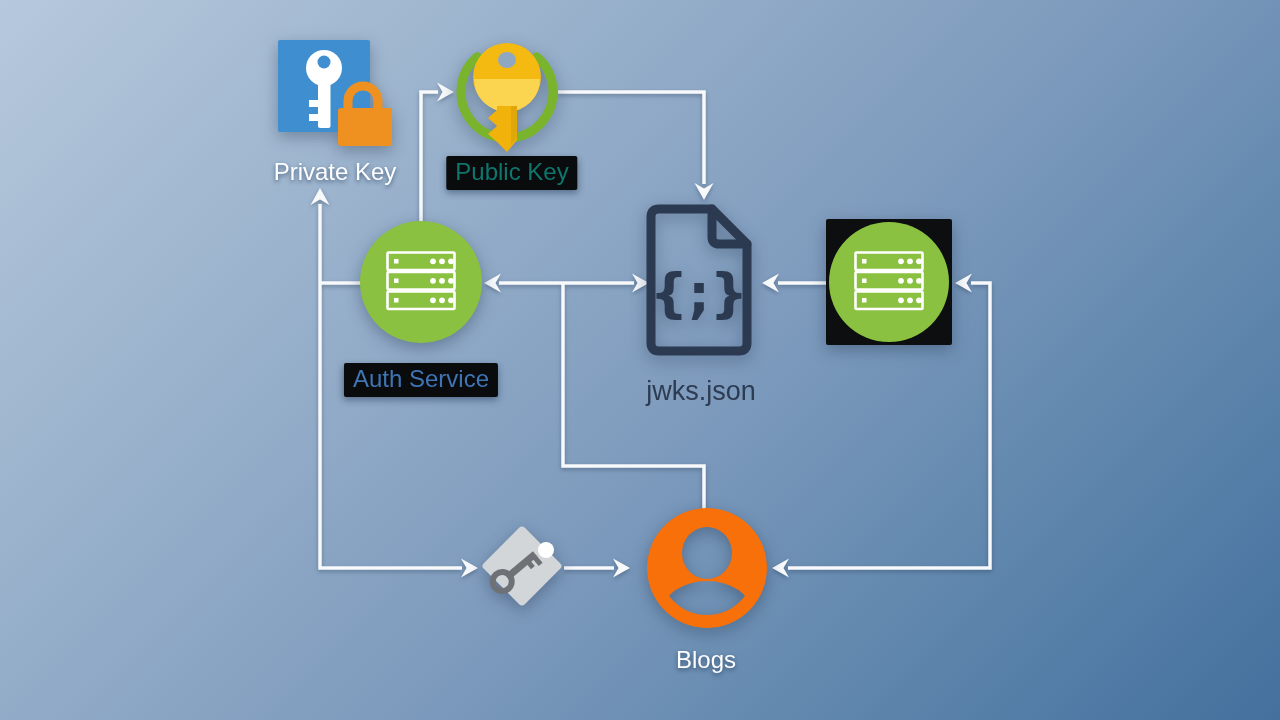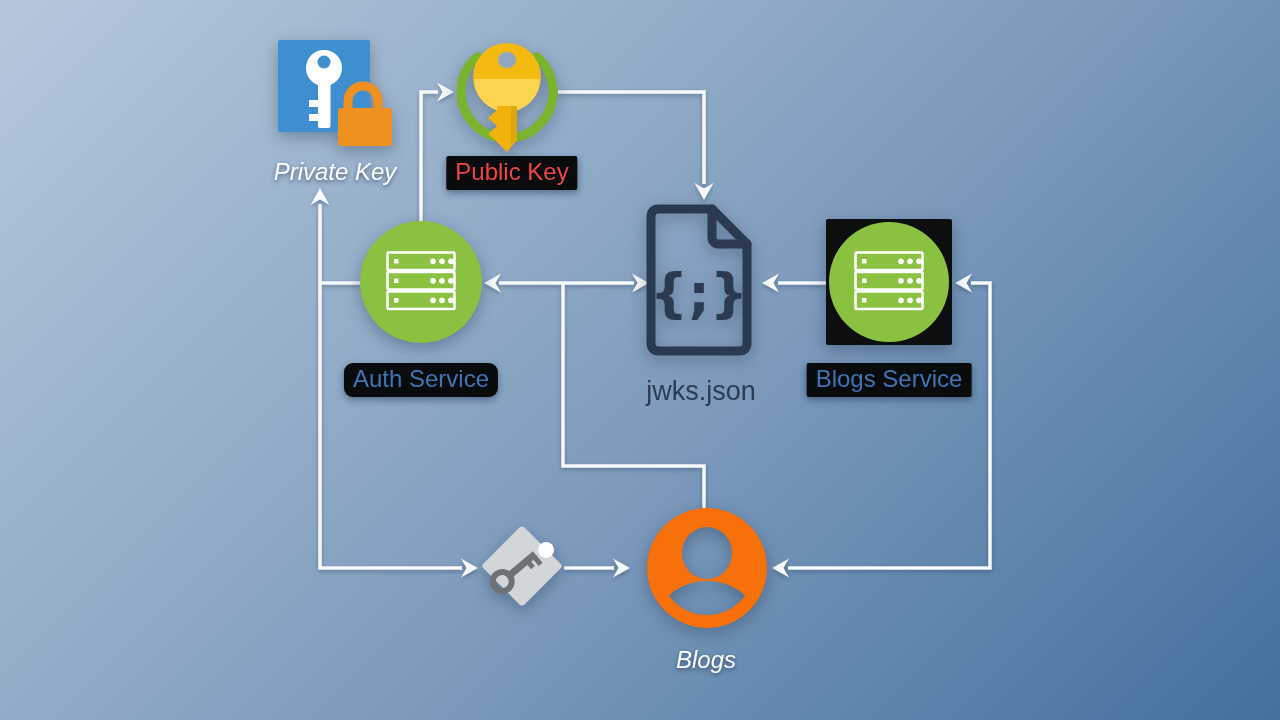--- a/index.html
+++ b/index.html
@@ -9,26 +9,26 @@
     background:linear-gradient(135deg,#b6c8dc 0%,#9ab2cc 28%,#7e9bbd 55%,#5c84ab 80%,#44709e 100%);
   }
   .canvas{position:relative;width:1280px;height:720px;}
   .node{position:absolute;}
   .icon-shadow{filter:drop-shadow(0 5px 8px rgba(22,40,66,.35));}
   .flow-svg{position:absolute;left:0;top:0;filter:drop-shadow(0 2px 2px rgba(22,40,66,.35));}
   .flow{stroke:#f7f9fb;stroke-width:3.5;fill:none;}
   .ahead{fill:#f7f9fb;}
   .lbl{position:absolute;transform:translateX(-50%);white-space:nowrap;
        font-size:24px;line-height:30px;}
-  .lbl-white{color:#fdfeff;text-shadow:0 2px 4px rgba(18,38,68,.6);font-style:italic;}
+  .lbl-white{color:#fdfeff;text-shadow:0 2px 4px rgba(18,38,68,.6);}
   .lbl-navy{color:#2d3c53;font-size:27px;}
   .lbl-box{background:#0a0b0c;padding:1px 9px 3px 9px;border-radius:2px;
            box-shadow:0 3px 7px rgba(18,38,68,.45);}
   .txt-blue{color:#3f74b5;}
-  .txt-white{color:#ef4444;}
+  .txt-white{color:#0f766e;}
 </style>
 </head>
 <body>
 
 <div class="canvas">
 
   <svg class="flow-svg" width="1280" height="720">
 
     <path class="flow" d="M 320 204 L 320 568 L 462 568"></path>
     <path class="flow" d="M 320 283 L 362 283"></path>
@@ -103,21 +103,21 @@
           <circle cx="12" cy="-1.2" r="2.9"></circle>
           <circle cx="21" cy="-1.2" r="2.9"></circle>
           <circle cx="30" cy="-1.2" r="2.9"></circle>
         <rect x="-27" y="16" width="4.5" height="4.5"></rect>
           <circle cx="12" cy="18.3" r="2.9"></circle>
           <circle cx="21" cy="18.3" r="2.9"></circle>
           <circle cx="30" cy="18.3" r="2.9"></circle>
       </g>
     </svg>
   </div>
-  <div class="lbl lbl-box txt-blue" style="left:421px;top:363px;border-radius:9px;">Auth Service</div>
+  <div class="lbl lbl-box txt-blue" style="left:421px;top:363px;">Auth Service</div>
 
   <div class="node" style="left:640px;top:198px;">
     <svg class="icon-shadow" width="126" height="172">
       <path d="M 72 11 H 19 Q 11 11 11 19 V 145 Q 11 153 19 153 H 99 Q 107 153 107 145 V 46 Z" stroke="#2b3a50" stroke-width="9" fill="none" stroke-linejoin="round"></path>
       <path d="M 72 11 V 39 Q 72 46 79 46 H 107" stroke="#2b3a50" stroke-width="9" fill="none" stroke-linecap="round"></path>
       <text x="59" y="114" text-anchor="middle" font-size="54" font-weight="bold" font-family="DejaVu Sans, sans-serif" fill="#2b3a50">{;}</text>
     </svg>
   </div>
   <div class="lbl lbl-navy" style="left:701px;top:376px;">jwks.json</div>
 
@@ -139,21 +139,20 @@
           <circle cx="12" cy="-1.2" r="2.9"></circle>
           <circle cx="21" cy="-1.2" r="2.9"></circle>
           <circle cx="30" cy="-1.2" r="2.9"></circle>
         <rect x="-27" y="16" width="4.5" height="4.5"></rect>
           <circle cx="12" cy="18.3" r="2.9"></circle>
           <circle cx="21" cy="18.3" r="2.9"></circle>
           <circle cx="30" cy="18.3" r="2.9"></circle>
       </g>
     </svg>
   </div>
-  <div class="lbl lbl-box txt-blue" style="left:889px;top:363px;">Blogs Service</div>
 
   <div class="node" style="left:462px;top:506px;">
     <svg class="icon-shadow" width="124" height="124">
       <g transform="rotate(45 60 60)">
         <rect x="31" y="31" width="58" height="58" rx="4" fill="#d3d6d9"></rect>
       </g>
       <circle cx="84" cy="44" r="8" fill="#ffffff"></circle>
       <g transform="rotate(-40 54 64)">
         <circle cx="36" cy="64" r="9.5" fill="none" stroke="#6e7277" stroke-width="6"></circle>
         <rect x="45" y="60.5" width="34" height="7" fill="#6e7277"></rect>

